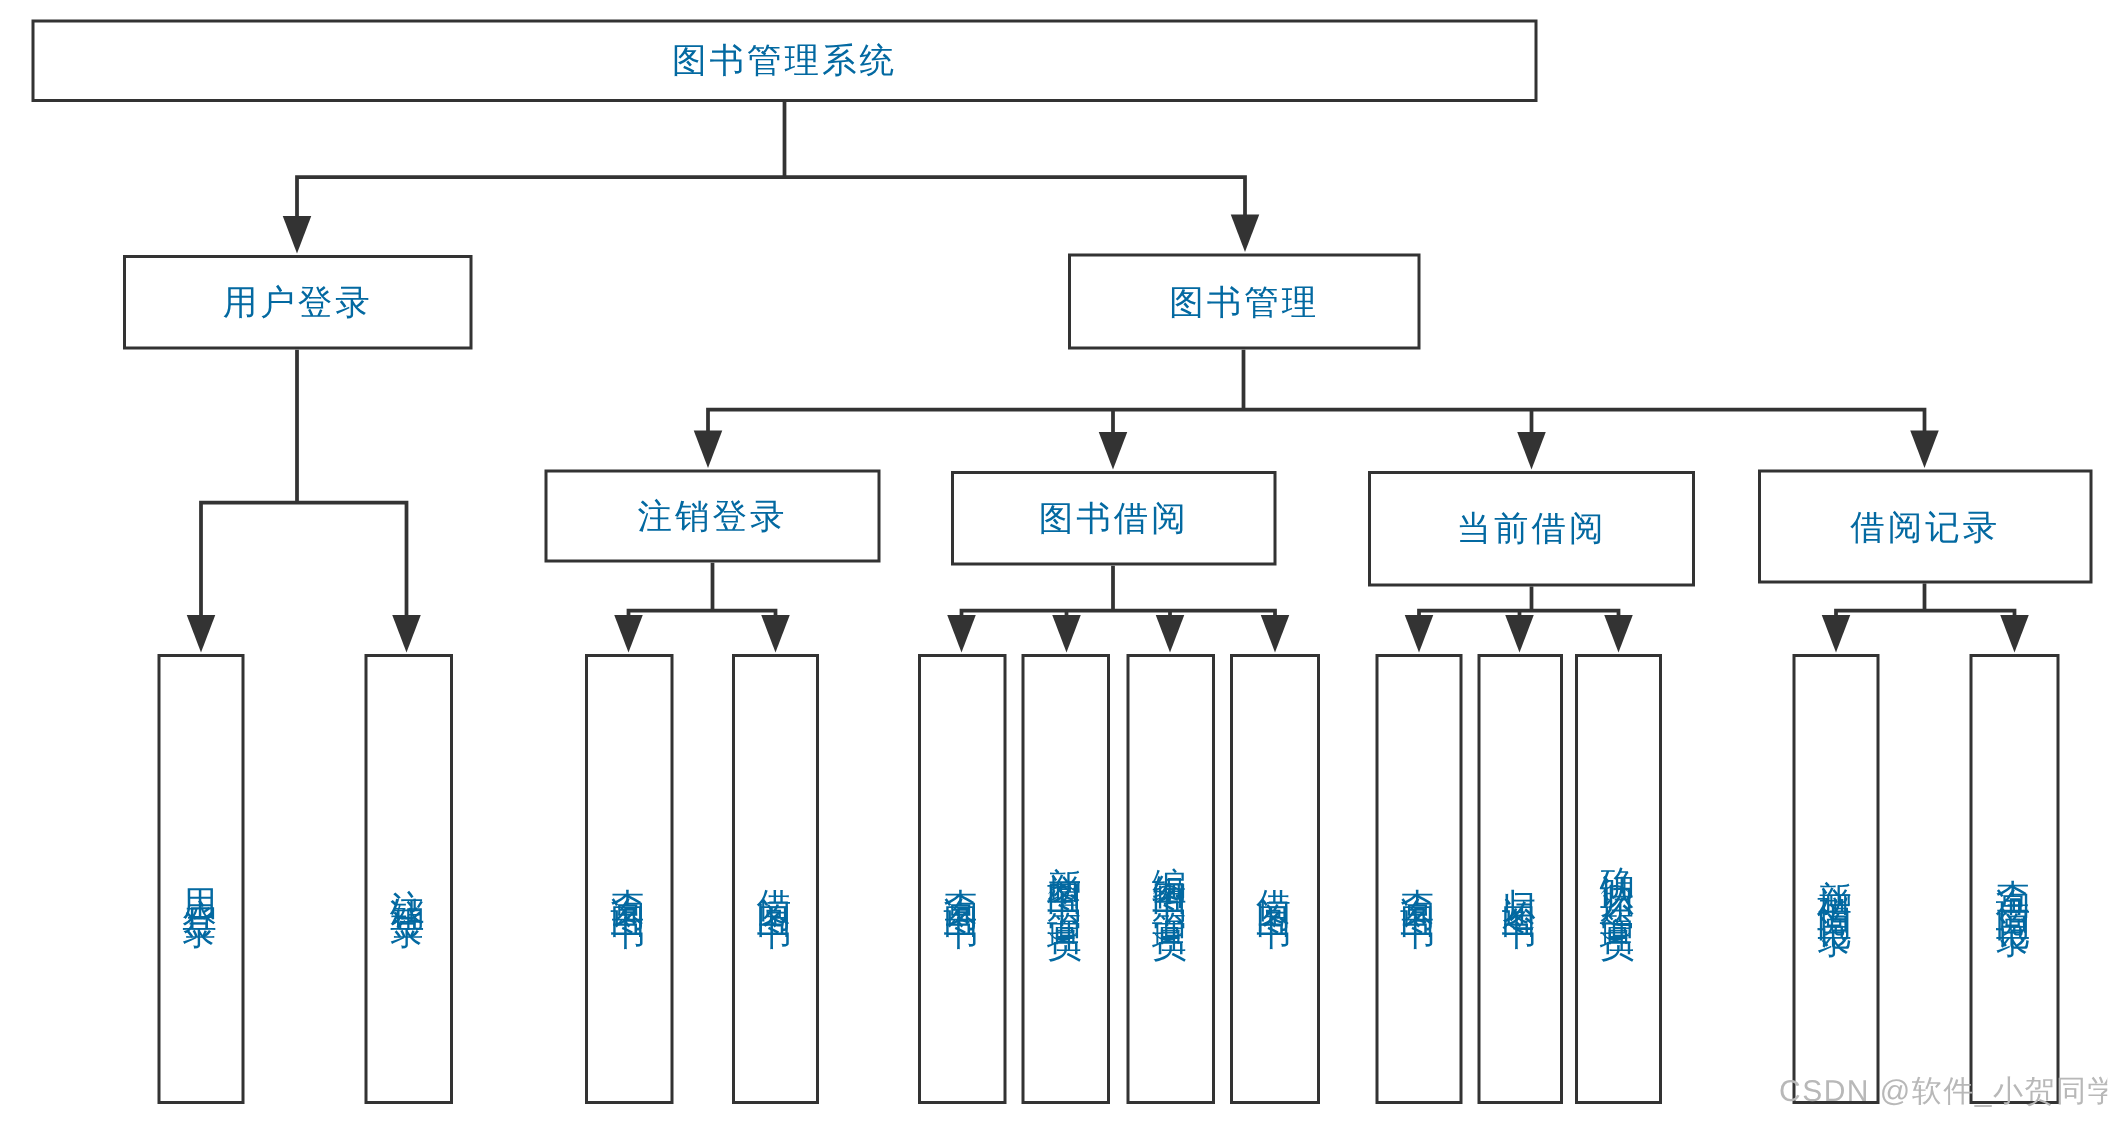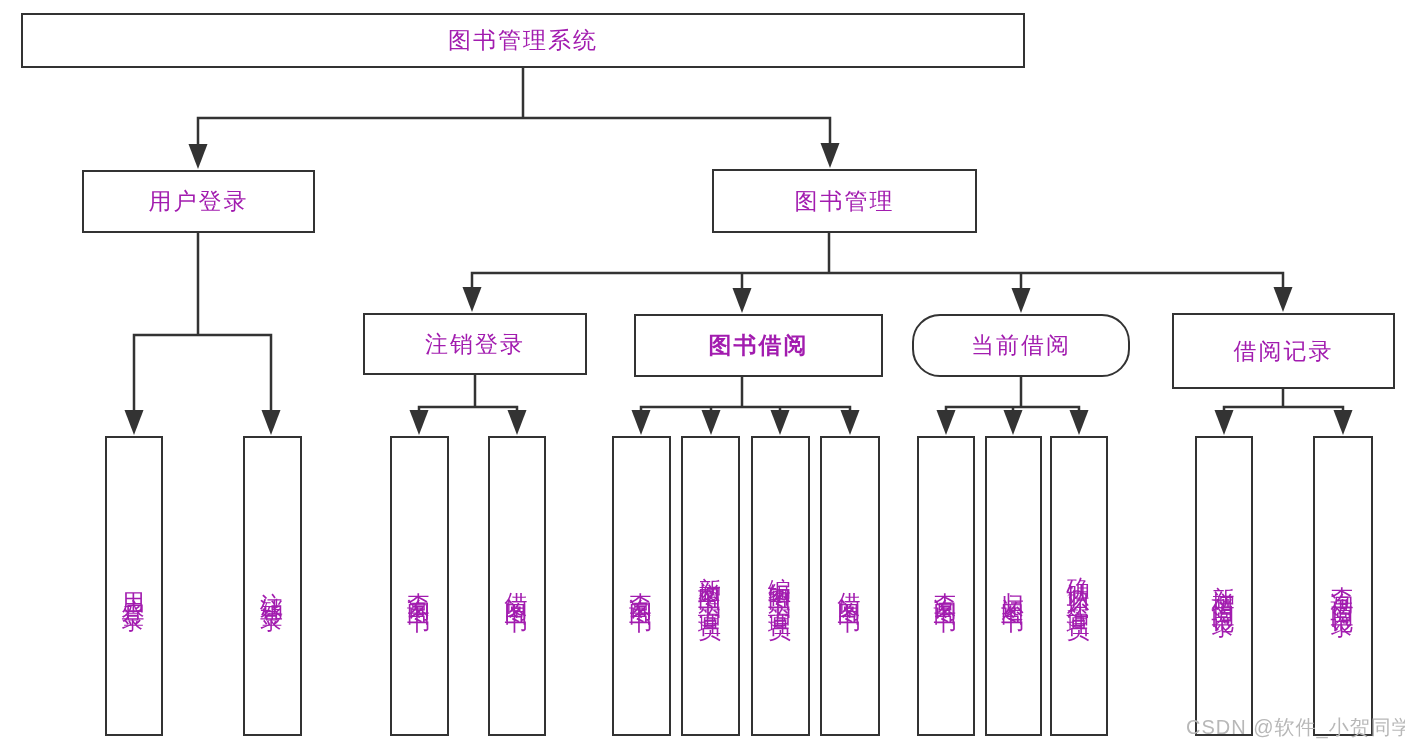--- a/index.html
+++ b/index.html
@@ -17,21 +17,21 @@
     width: 1405px; height: 747px;
   }
   .box {
     position: absolute;
     box-sizing: border-box;
     border: 2.5px solid #333333;
     background: #ffffff;
     display: flex;
     align-items: center;
     justify-content: center;
-    color: #a21caf;
+    color: #0369a1;
     font-size: 23px;
     letter-spacing: 2px;
     white-space: nowrap;
     text-align: right;
   }
   .vbox {
     writing-mode: vertical-rl;
     text-orientation: mixed;
     letter-spacing: 6px;
     font-size: 23px;
@@ -79,25 +79,25 @@
       <polygon points="1003.5,410 1022.5,410 1013,435"></polygon>
       <polygon points="1069.5,410 1088.5,410 1079,435"></polygon>
       <polygon points="1214.5,410 1233.5,410 1224,435"></polygon>
       <polygon points="1333.5,410 1352.5,410 1343,435"></polygon>
     </g>
   </svg>
 
   <div class="box" style="left:21px; top:13px; width:1004px; height:55px;">图书管理系统</div>
 
   <div class="box" style="left:82px; top:170px; width:233px; height:63px;">用户登录</div>
-  <div class="box" style="left:712px; top:169px; width:265px; height:64px;">图书管理</div>
+  <div class="box" style="left:712px; top:169px; width:235px; height:64px;">图书管理</div>
 
   <div class="box" style="left:363px; top:313px; width:224px; height:62px;">注销登录</div>
-  <div class="box" style="left:634px; top:314px; width:249px; height:63px;font-weight:bold;">图书借阅</div>
-  <div class="box" style="left:912px; top:314px; width:218px; height:63px;border-radius:28px;">当前借阅</div>
+  <div class="box" style="left:634px; top:314px; width:217px; height:63px;">图书借阅</div>
+  <div class="box" style="left:912px; top:314px; width:218px; height:77px;">当前借阅</div>
   <div class="box" style="left:1172px; top:313px; width:223px; height:76px;">借阅记录</div>
 
   <div class="box vbox" style="left:105px; top:436px; width:58px; height:300px;">用户登录</div>
   <div class="box vbox" style="left:243px; top:436px; width:59px; height:300px;">注销登录</div>
 
   <div class="box vbox" style="left:390px; top:436px; width:59px; height:300px;">查询图书</div>
   <div class="box vbox" style="left:488px; top:436px; width:58px; height:300px;">借阅图书</div>
 
   <div class="box vbox" style="left:612px; top:436px; width:59px; height:300px;">查询图书</div>
   <div class="box vbox" style="left:681px; top:436px; width:59px; height:300px;">新增图书（管理员）</div>

